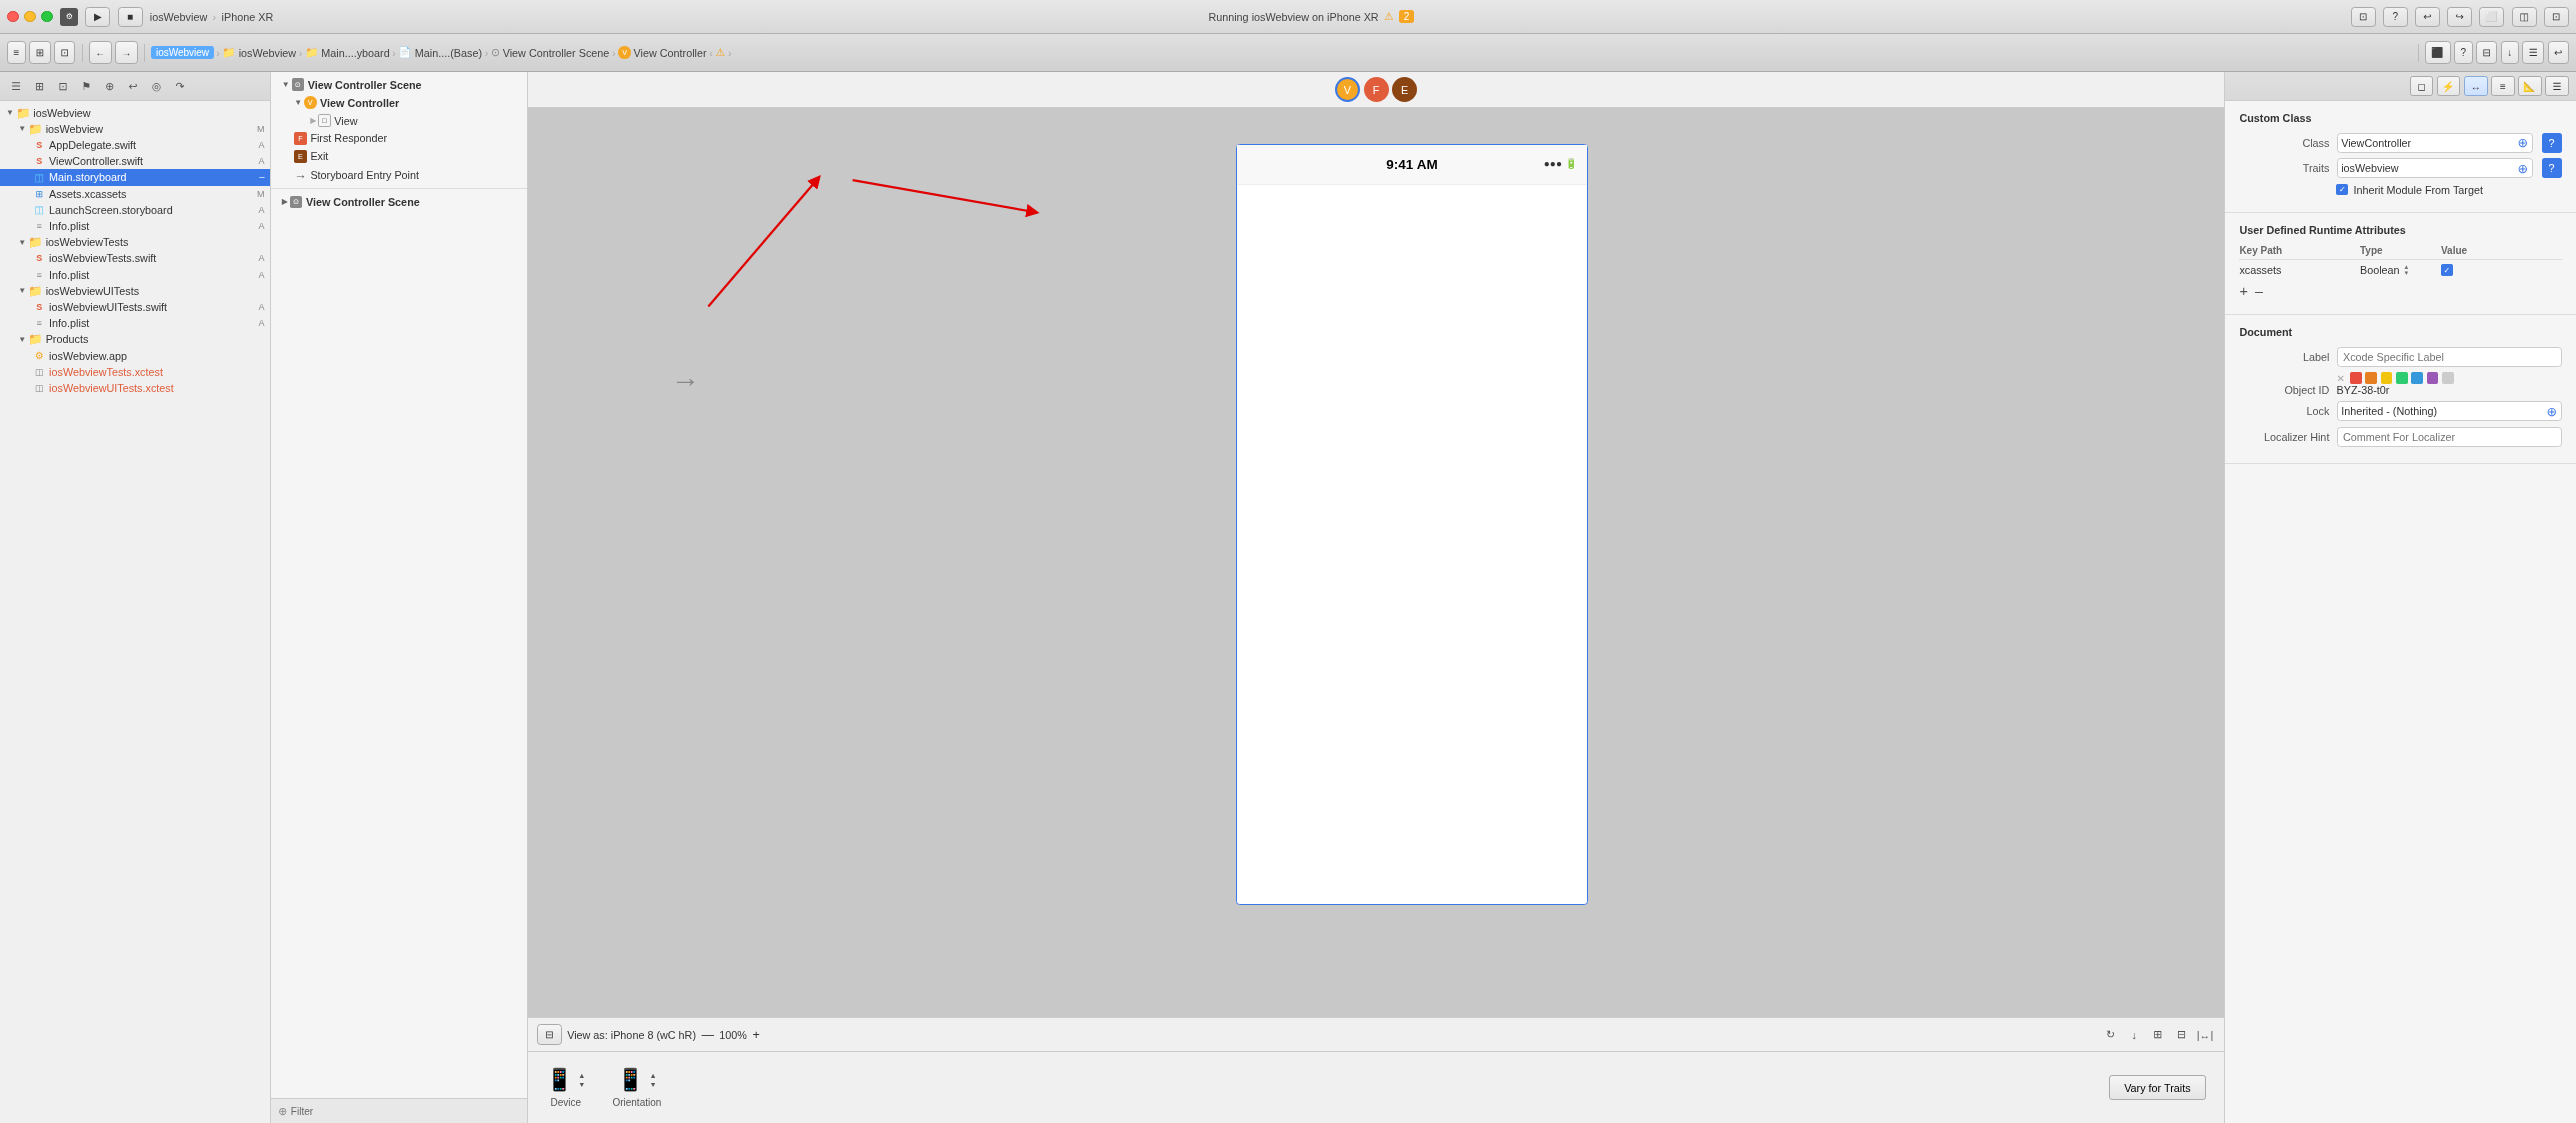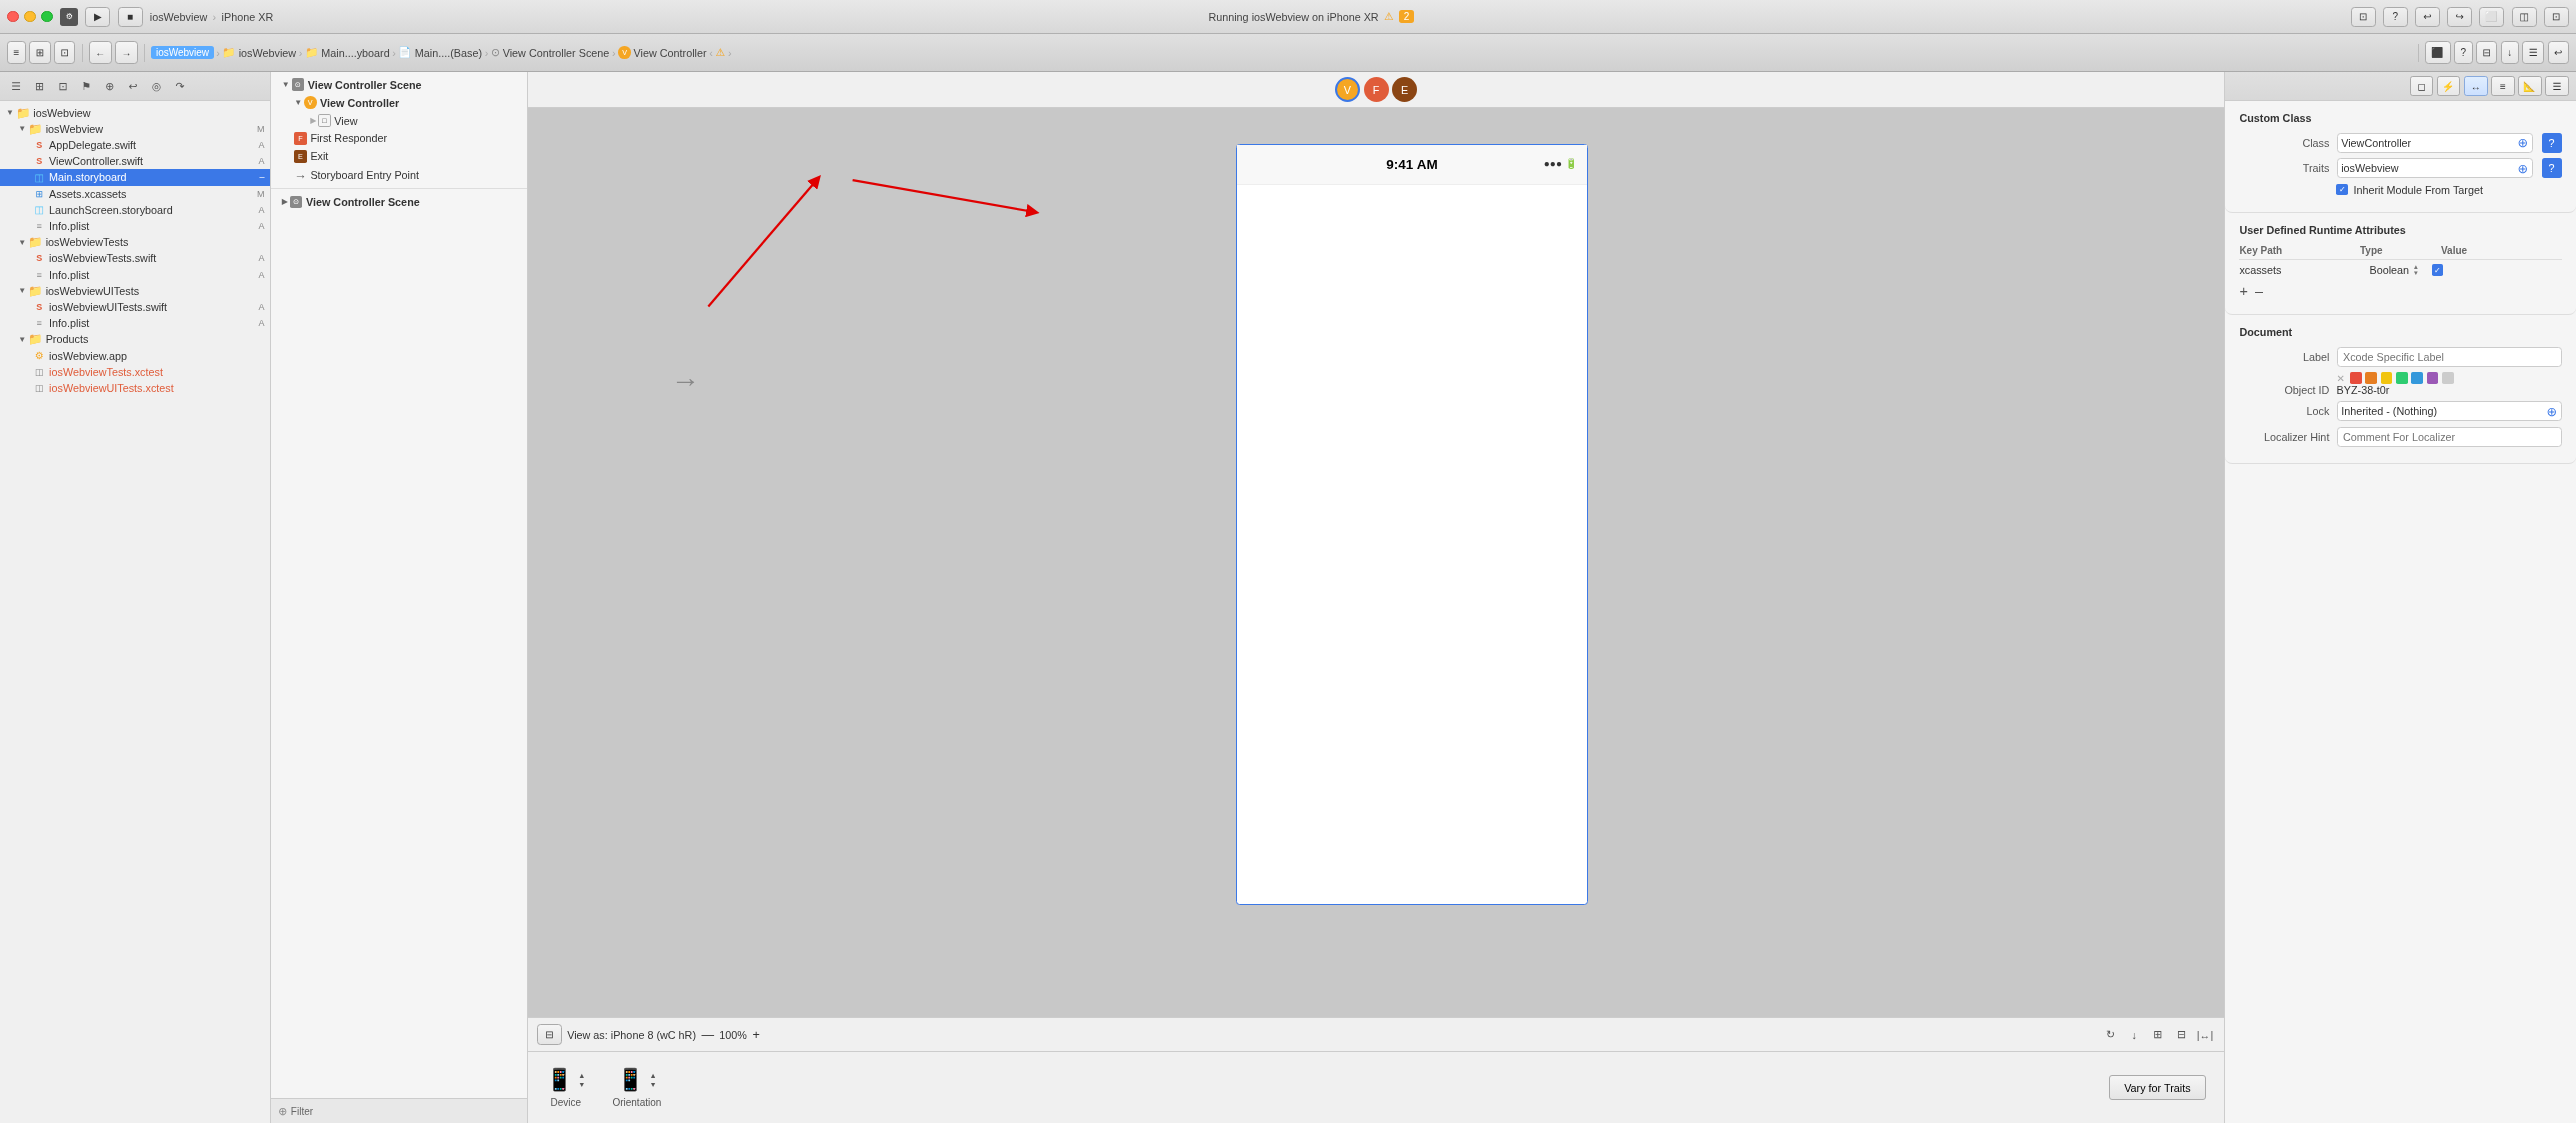--- a/index.html
+++ b/index.html
@@ -175,21 +175,20 @@
       width: 352px;
       background: #f5f5f5;
       border-left: 0.9px solid #ccc;
       display: flex;
       flex-direction: column;
       overflow-y: auto;
     }
     .inspector-section {
       padding: 10.8px 14.4px;
       border-bottom: 0.9px solid #ddd;
-      border-radius: 7px;
     }
     .inspector-title {
       font-size: 10.8px;
       font-weight: 600;
       color: #333;
       margin-bottom: 9px;
     }
     .inspector-row {
       display: flex;
       align-items: center;
@@ -234,21 +233,21 @@
     .table-col-type { width: 81px; }
     .table-col-value { flex: 1; }
 
     .table-data-row {
       display: flex;
       align-items: center;
       margin-bottom: 1.8px;
     }
     .table-cell { font-size: 10.8px; color: #333; }
     .table-cell-key { flex: 1; font-weight: 500; }
-    .table-cell-type { width: 62px; display: flex; align-items: center; gap: 3.6px; }
+    .table-cell-type { width: 81px; display: flex; align-items: center; gap: 3.6px; }
     .table-cell-value { flex: 1; display: flex; align-items: center; gap: 3.6px; }
 
     .mini-stepper { display: inline-flex; flex-direction: column; font-size: 6.3px; color: #777; line-height: 1; cursor: pointer; }
     .mini-checkbox { width: 11.7px; height: 11.7px; background: #3b78e7; border-radius: 1.8px; display: flex; align-items: center; justify-content: center; color: white; font-size: 8px; }
 
     .add-remove-row {
       display: flex;
       gap: 7.2px;
       padding: 5.4px 0;
     }

